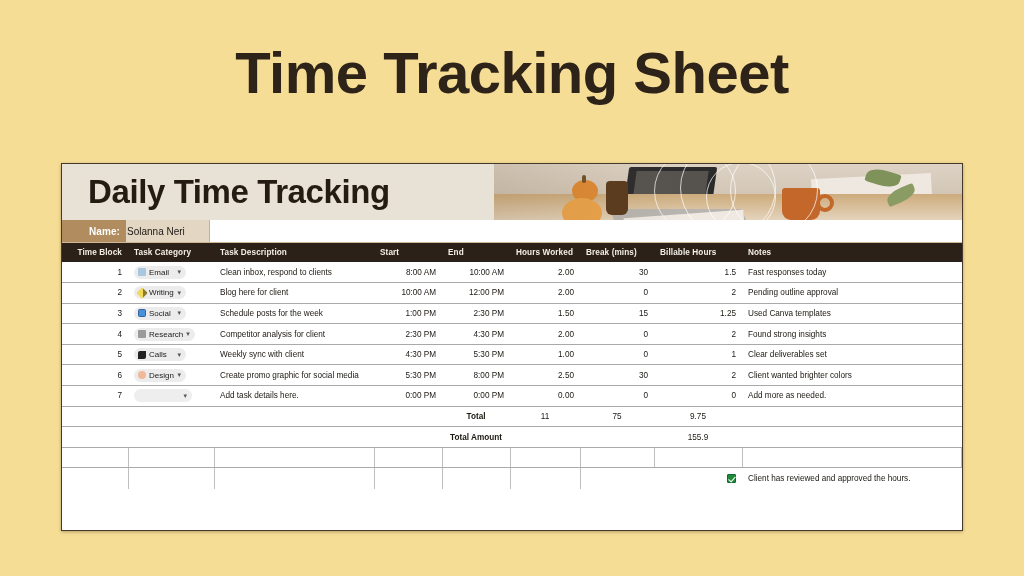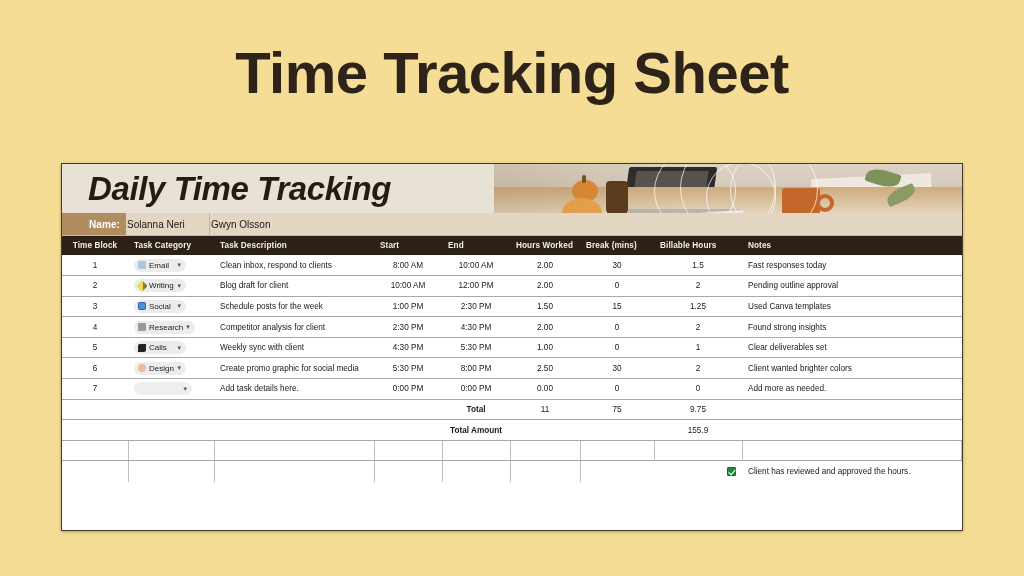--- a/index.html
+++ b/index.html
@@ -30,23 +30,22 @@
     width: 902px; height: 368px;
     background: #ffffff;
     border: 1px solid #46392c;
     box-shadow: 0 1px 3px rgba(60,45,20,.35);
     overflow: hidden;
   }
 
   
   #banner {
     display: flex;
-    height: 49px;
+    height: 56px;
     width: 100%;
-    font-style: italic;
   }
   #banner-title-cell {
     width: 432px;
     background: #e8e2d6;
     display: flex;
     align-items: center;
     padding-left: 26px;
   }
   #banner-title {
     font-size: 33px;
@@ -114,21 +113,21 @@
     background: #2b2118;
     color: #f4efe7;
     font-size: 8.2px;
     font-weight: bold;
     height: 19px;
     padding: 0 6px;
     text-align: left;
     letter-spacing: .1px;
     white-space: nowrap;
   }
-  #sheet-table th.c, #sheet-table td.c { text-align: center; margin-top: 8px; }
+  #sheet-table th.c, #sheet-table td.c { text-align: right; margin-top: 8px; }
   #sheet-table td {
     height: 20.6px;
     padding: 0 6px;
     color: #1c1812;
     border-bottom: 1px solid #a9a9a9;
     background: #fff;
     white-space: nowrap;
     overflow: hidden;
   }
   td.billable { background: #ddd3c5; }
@@ -214,21 +213,20 @@
       <div class="ph-ring" id="ring2"></div>
       <div class="ph-ring" id="ring3"></div>
       <div class="ph-ring" id="ring4"></div>
       <div id="ph-shade"></div>
     </div>
   </div>
 
   <div class="info-row r1">
     <div class="info-lbl name">Name:</div>
     <div class="info-val name">Solanna Neri</div>
-    <div class="info-val client">Gwyn Olsson</div>
   </div>
   <div class="info-sep"></div>
 
   <table id="sheet-table">
     <colgroup>
       <col style="width:66px">
         <col style="width:86px">
         <col style="width:160px">
       <col style="width:68px">
         <col style="width:68px">
@@ -266,21 +264,21 @@
      <td class="c billable">1.5</td>
      <td>Fast responses today</td>
         </tr>
         <tr>
           <td class="c">2</td>
      <td class="cat-cell"><span class="pill">
          <span class="ic ic-writing"></span>
          <span class="lbl">Writing</span>
          <span class="cv">▾</span>
        </span></td>
-     <td>Blog draft for client</td>
+     <td>Blog here for client</td>
      <td class="c">10:00 AM</td>
      <td class="c">12:00 PM</td>
      <td class="c">2.00</td>
      <td class="c">0</td>
      <td class="c billable">2</td>
      <td>Pending outline approval</td>
         </tr>
         <tr>
           <td class="c">3</td>
      <td class="cat-cell"><span class="pill">

